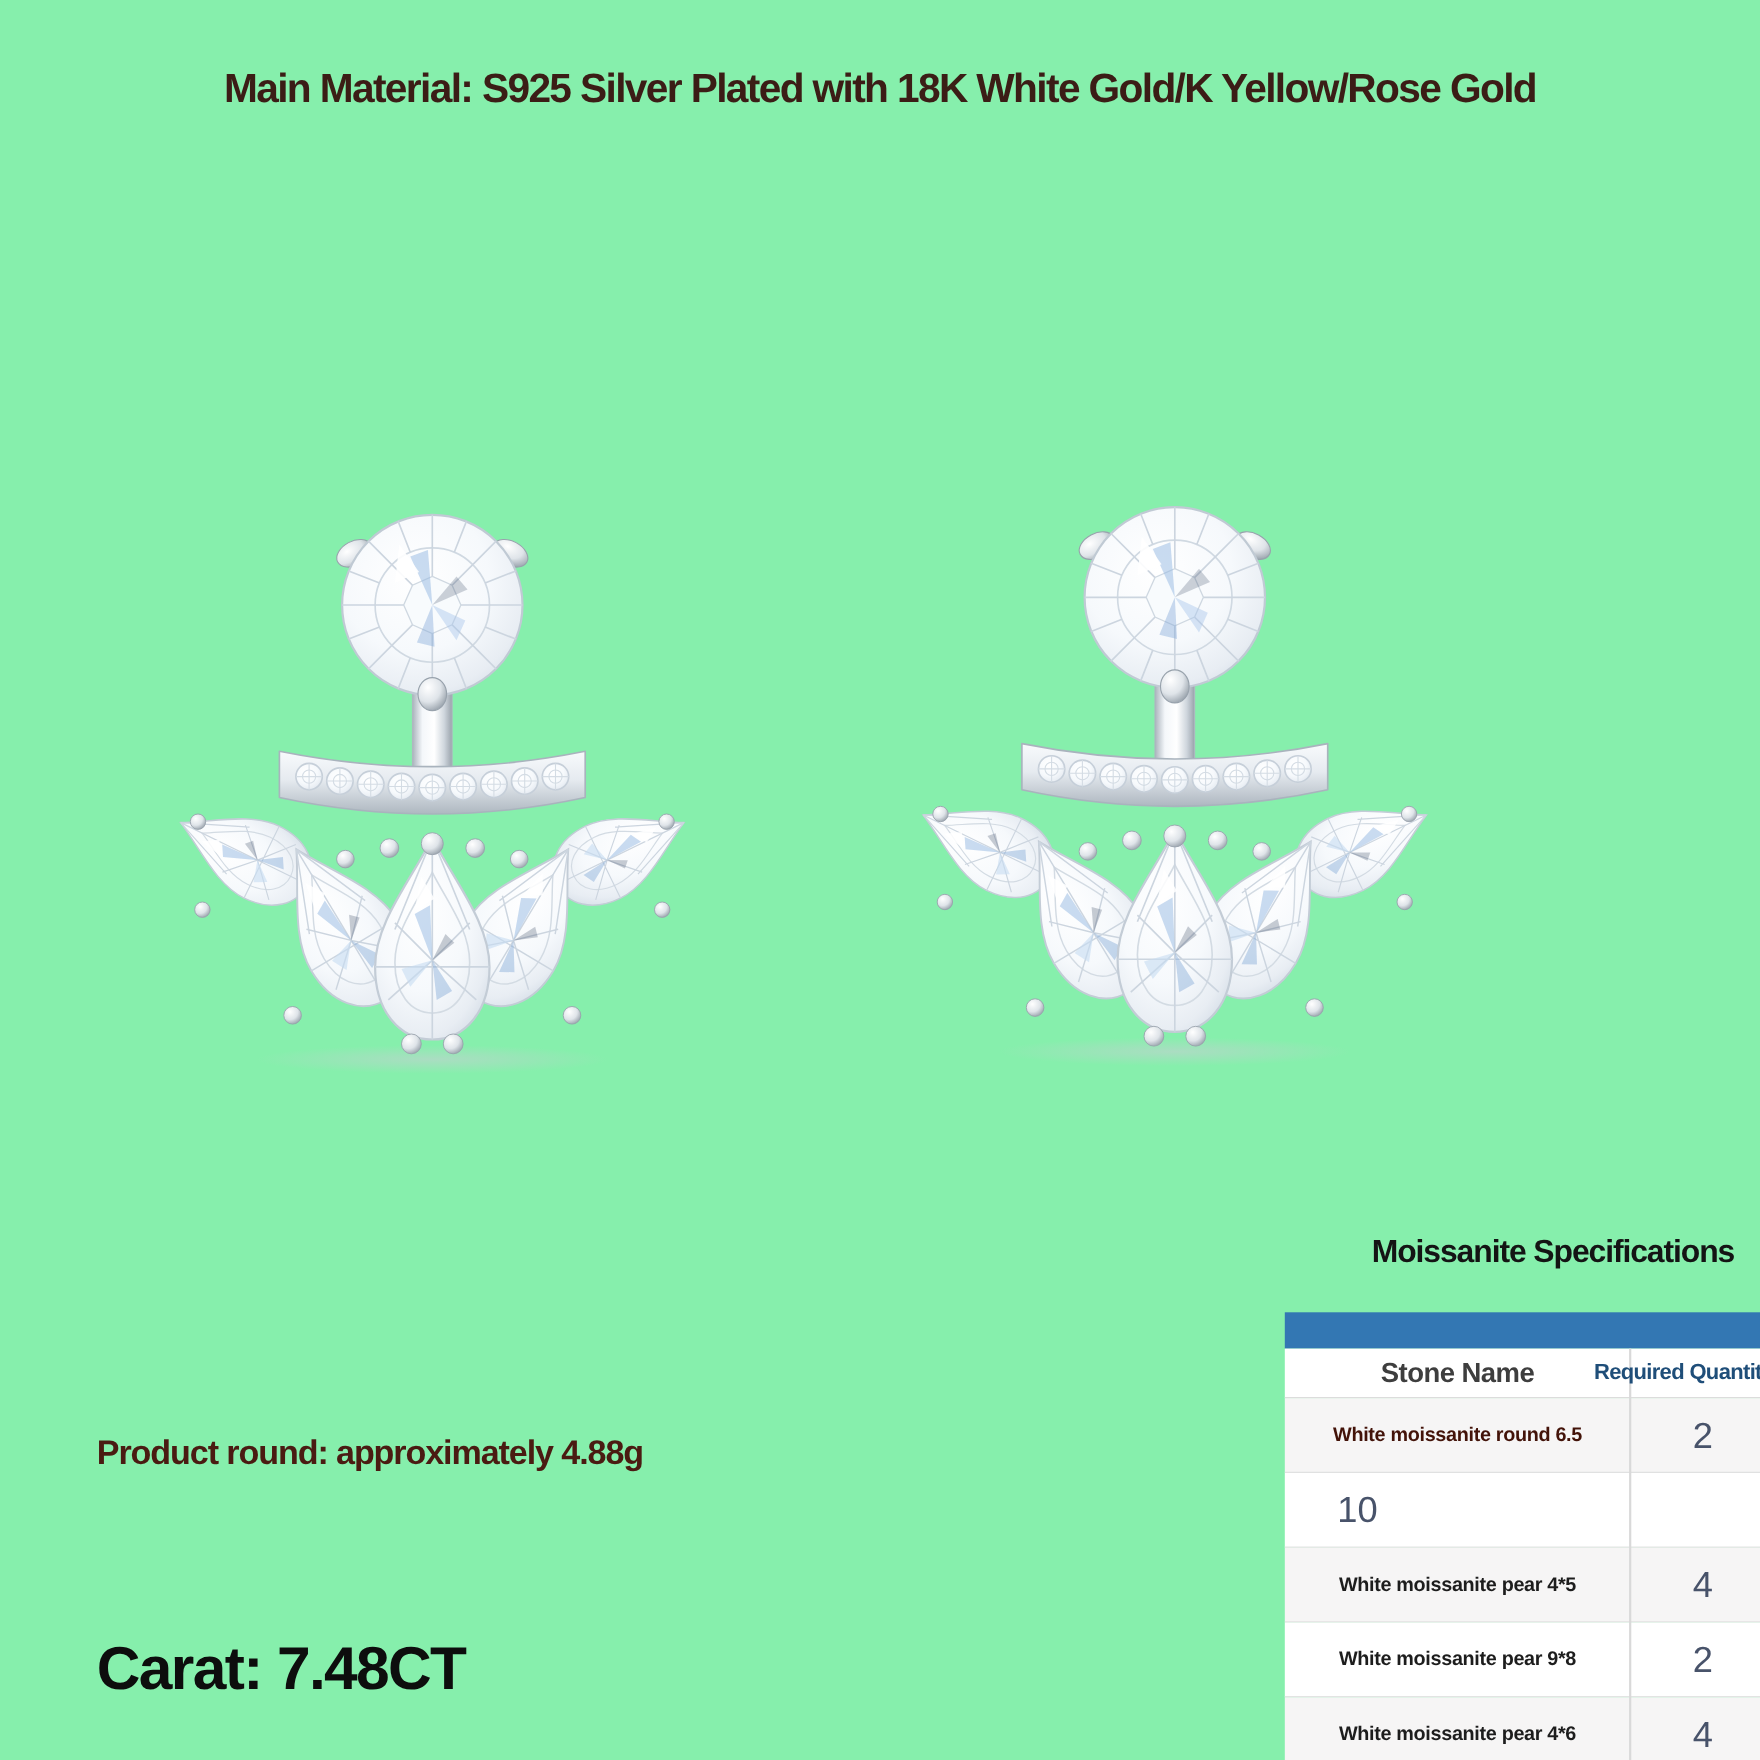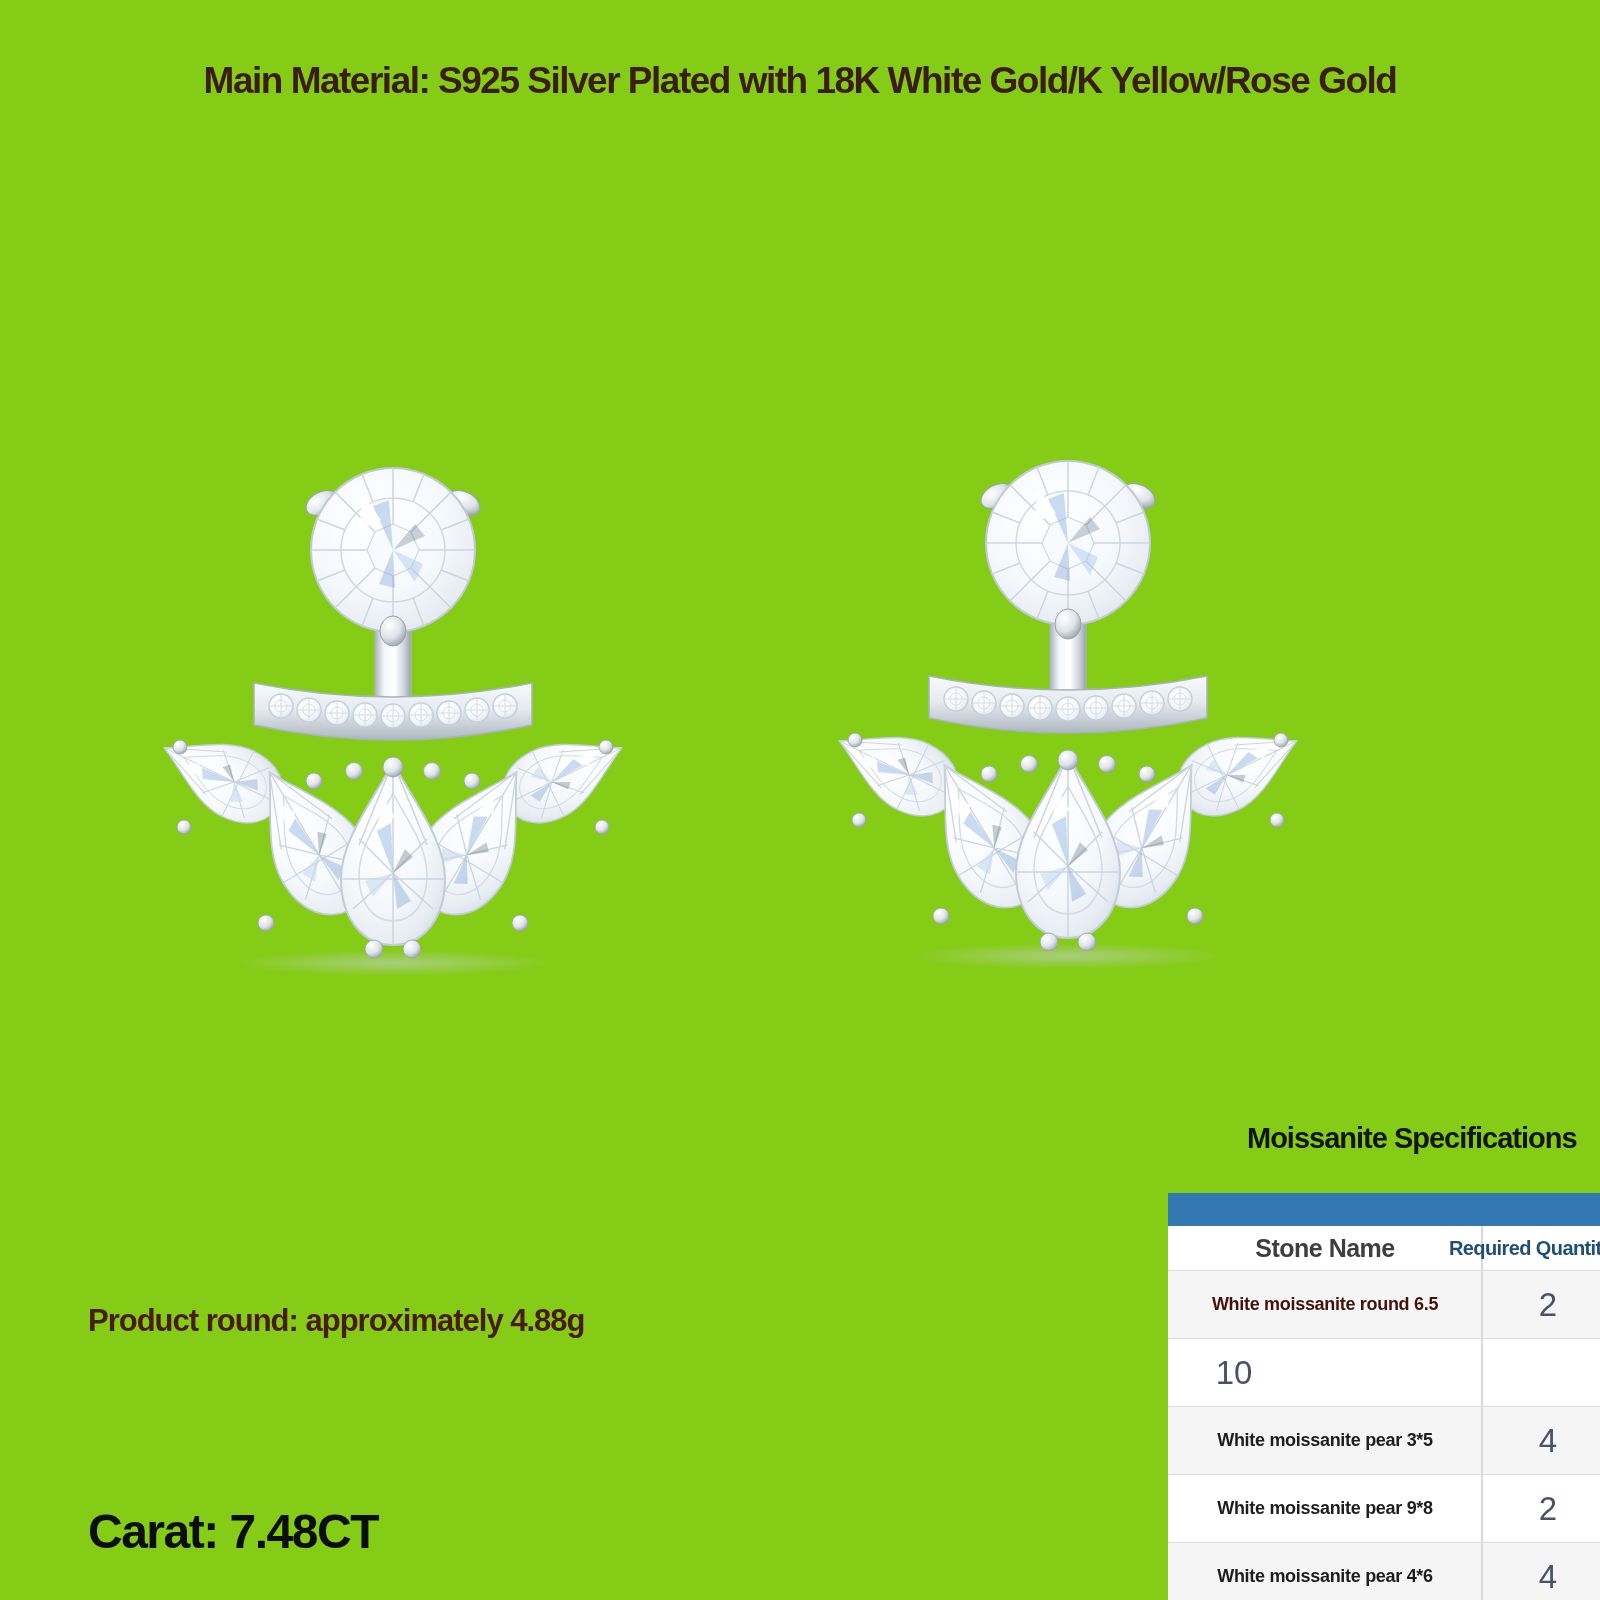--- a/index.html
+++ b/index.html
@@ -1,18 +1,18 @@
 <!DOCTYPE html>
 <html><head>
 <meta charset="utf-8">
 <style>
   html,body{margin:0;padding:0;background:#fff;}
   .canvas{
     position:relative; width:1600px; height:1600px; overflow:hidden;
-    background:#84cc16;
+    background:#86efac;
     font-family:"Liberation Sans", sans-serif;
   }
   
   .main-title{
     position:absolute; top:60px; left:0; right:0;
     text-align:center;
     font-size:37px; font-weight:700; letter-spacing:-1.5px;
     color:#3b1d16; white-space:nowrap;
   }
   
@@ -60,23 +60,22 @@
     font-size:31px; font-weight:700; letter-spacing:-1px; color:#4a1b12;
     white-space:nowrap;
   }
   .ms{
     position:absolute; left:88px; top:1390px;
     font-size:44px; font-weight:700; letter-spacing:-2px; color:#101010;
     white-space:nowrap;
   }
   .ct{
     position:absolute; left:88px; top:1484px;
-    font-size:48px; font-weight:700; letter-spacing:-1.5px; color:#0d0d0d;
+    font-size:55px; font-weight:700; letter-spacing:-1.5px; color:#0d0d0d;
     white-space:nowrap;
-    margin-top:20px;
   }
 </style>
 </head>
 <body>
 
 <div class="canvas">
 
   <div class="main-title">Main Material: S925 Silver Plated with 18K White Gold/K Yellow/Rose Gold</div>
 
   <svg class="earrings-svg" viewBox="0 0 1170 530" xmlns="http://www.w3.org/2000/svg">
@@ -201,21 +200,21 @@
     </div>
 
     <div class="t-row alt">
       <span class="name hl">White moissanite round 6.5</span>
       <span class="qty">2</span>
     </div>
     <div class="t-row">
       <span class="qty">10</span>
     </div>
     <div class="t-row alt">
-      <span class="name">White moissanite pear 3*5</span>
+      <span class="name">White moissanite pear 4*5</span>
       <span class="qty">4</span>
     </div>
     <div class="t-row">
       <span class="name">White moissanite pear 9*8</span>
       <span class="qty">2</span>
     </div>
     <div class="t-row alt">
       <span class="name">White moissanite pear 4*6</span>
       <span class="qty">4</span>
     </div>

